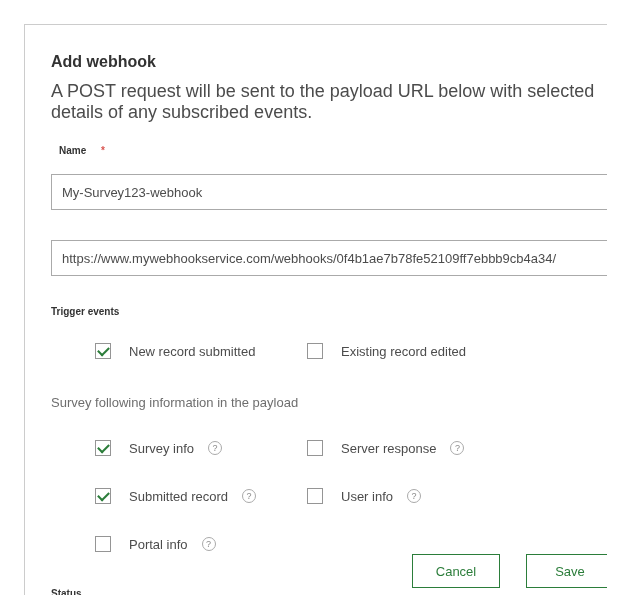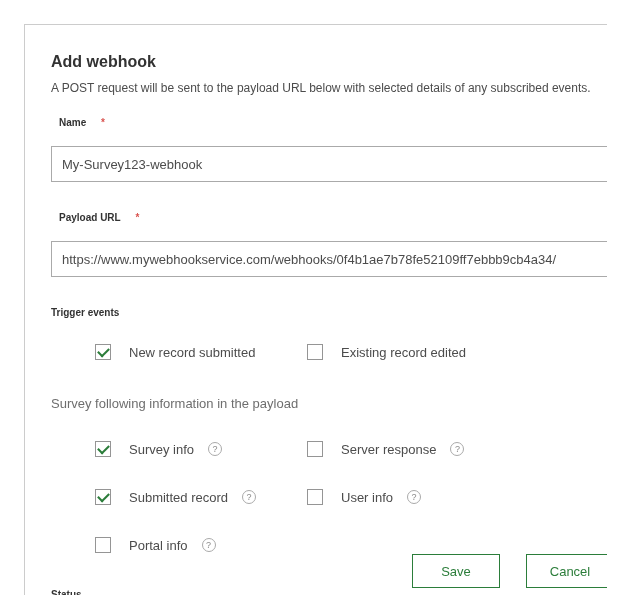--- a/index.html
+++ b/index.html
@@ -16,21 +16,21 @@
     padding: 20px 18px 16px 18px;
     position: relative;
   }
   .title {
     font-size: 16px;
     font-weight: 600;
     color: #323232;
     margin-bottom: 10px;
   }
   .desc {
-    font-size: 12px;
+    font-size: 18px;
     color: #4c4c4c;
     margin-bottom: 22px;
   }
   .section-label {
     font-size: 10px;
     font-weight: 600;
     color: #323232;
     margin-bottom: 10px;
   }
   .required {
@@ -162,24 +162,20 @@
   <div class="desc">A POST request will be sent to the payload URL below with selected details of any subscribed events.</div>
 
   
   <div class="section-label">
     <span>Name</span>
     <span class="required">*</span>
   </div>
   <input type="text" class="text-input" value="My-Survey123-webhook" style="">
 
   
-  <div class="section-label">
-    <span>Payload URL</span>
-    <span class="required">*</span>
-  </div>
   <input type="text" class="text-input" value="https://www.mywebhookservice.com/webhooks/0f4b1ae7b78fe52109ff7ebbb9cb4a34/" style="">
 
   
   <div class="section-label">Trigger events</div>
   <div class="check-row">
     <div class="check-item">
       <div class="checkbox checked"></div>
       <span class="check-label">New record submitted</span>
     </div>
     <div class="check-item">
@@ -222,17 +218,17 @@
   <div class="section-label">Status</div>
   <div class="toggle-row">
     <div class="toggle">
       <div class="toggle-knob"></div>
     </div>
     <span class="toggle-label">On</span>
   </div>
 
   
   <div class="footer">
+    <div class="btn">Cancel</div>
     <div class="btn">Save</div>
-    <div class="btn">Cancel</div>
   </div>
 
 </div>
 
 </body></html>

